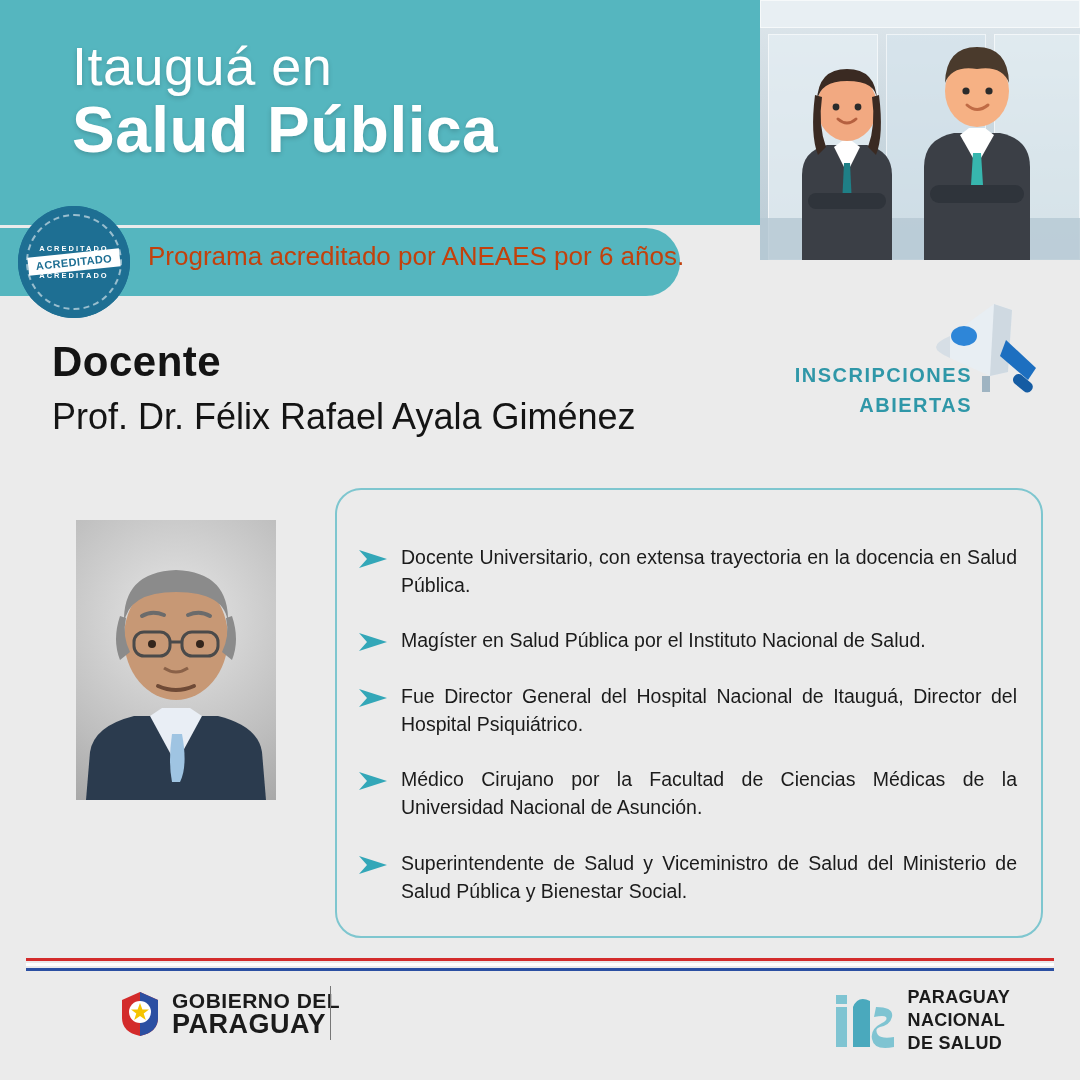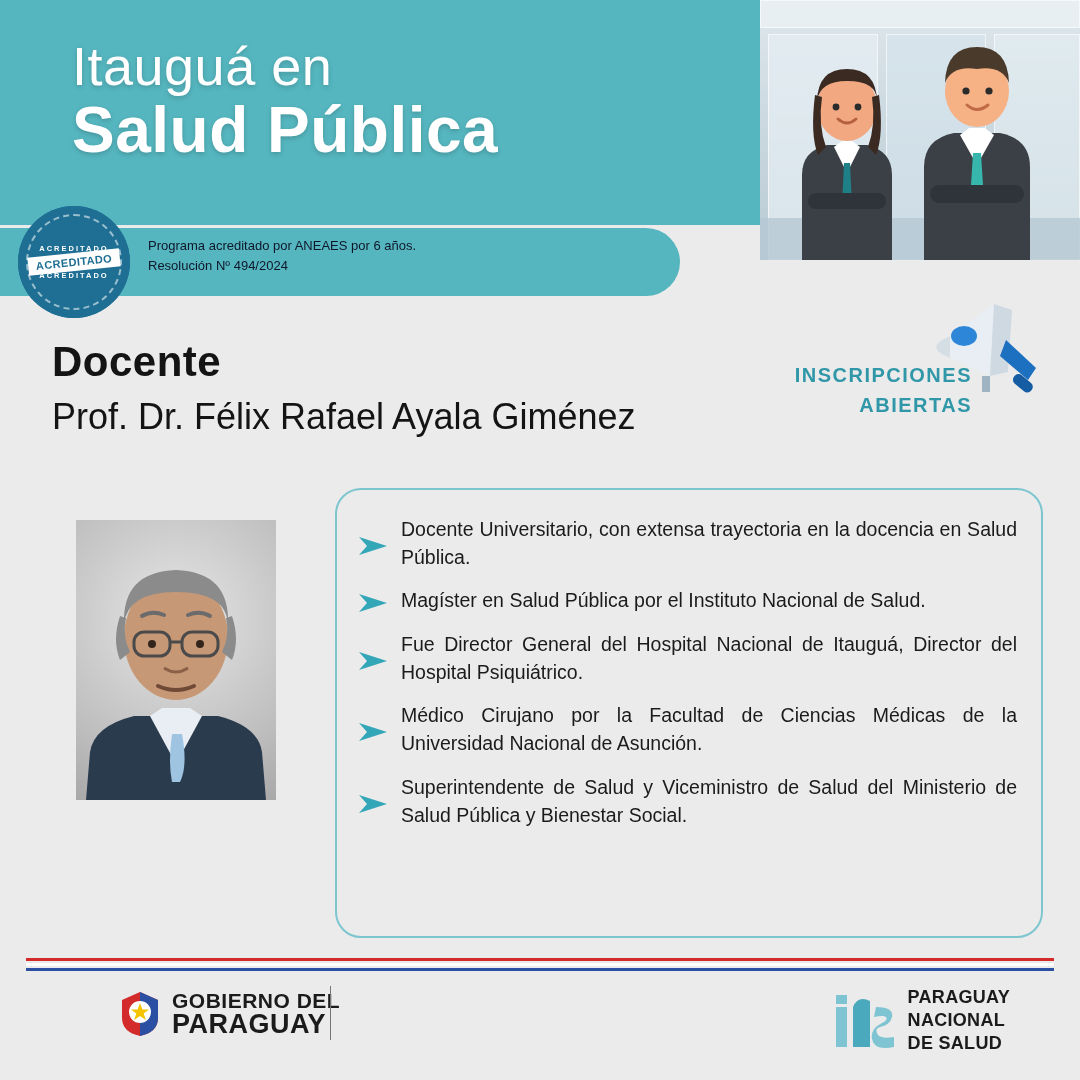--- a/index.html
+++ b/index.html
@@ -71,22 +71,22 @@
   .ribbon {
     position: absolute;
     left: 0; top: 228px;
     width: 680px; height: 68px;
     background: #55b6bf;
     border-radius: 0 34px 34px 0;
   }
   .ribbon-text {
     position: absolute;
     left: 148px; top: 236px;
-    color: #0f172a;
-    font-size: 13px;
+    color: #c2410c;
+    font-size: 26px;
     line-height: 1.55;
   }
   .seal {
     position: absolute;
     left: 18px; top: 206px;
     width: 112px; height: 112px;
     border-radius: 50%;
     background: #1e6f93;
     display: flex; align-items: center; justify-content: center;
     box-shadow: 0 0 0 3px #1e6f93 inset;
@@ -152,22 +152,23 @@
     position: absolute;
     left: 335px; top: 488px;
     width: 708px; height: 450px;
     border: 2px solid #7ec6cf;
     border-radius: 26px;
     background: transparent;
     padding: 26px 24px 20px 20px;
   }
   .bullet {
     display: flex;
-    align-items: center;
+    align-items: flex-start;
     margin-bottom: 16px;
+    margin-top: 28px;
   }
   .bullet:last-child { margin-bottom: 0; }
   .arrow {
     flex: 0 0 auto;
     width: 34px; height: 22px;
     margin-right: 10px;
     margin-top: 4px;
   }
   .btext {
     font-size: 19.5px;
@@ -270,21 +271,20 @@
   </div>
 
   <div class="title-block">
     <div class="title-line1">Itauguá en</div>
     <div class="title-line2">Salud Pública</div>
   </div>
 
   <div class="ribbon"></div>
   <div class="ribbon-text">
     <div>Programa acreditado por ANEAES por 6 años.</div>
-    <div>Resolución Nº 494/2024</div>
   </div>
   <div class="seal">
     <div class="inner">
       <div class="arc-top">ACREDITADO</div>
       <div class="band">ACREDITADO</div>
       <div class="arc-bot">ACREDITADO</div>
     </div>
   </div>
 
   <div class="docente-label">Docente</div>

